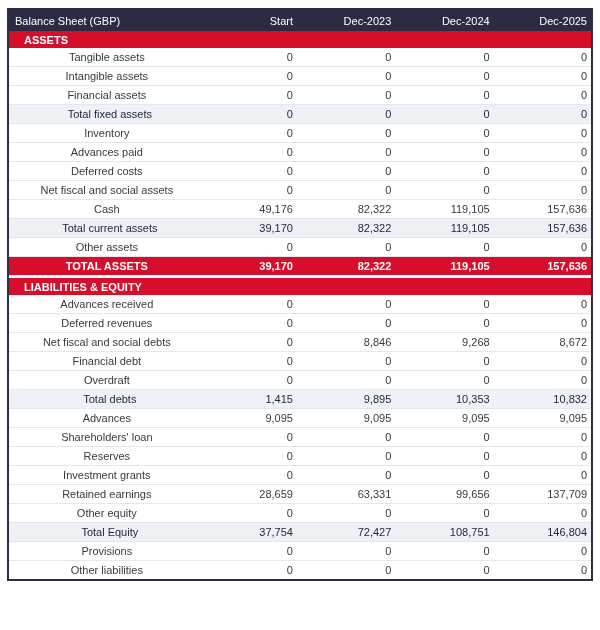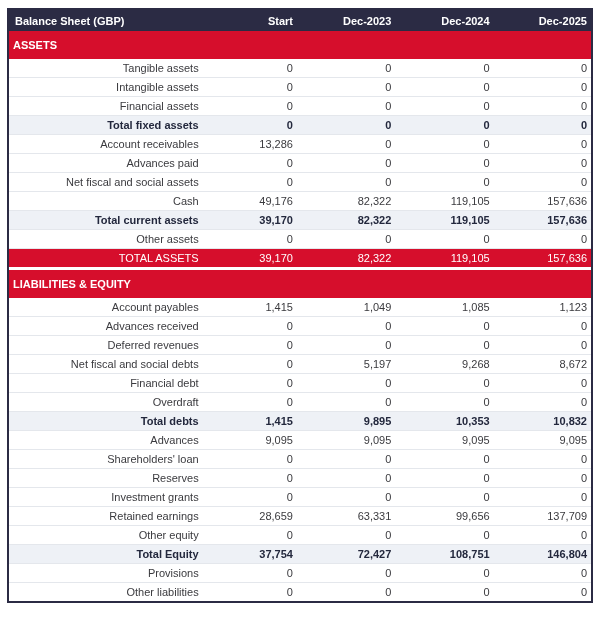--- a/index.html
+++ b/index.html
@@ -19,72 +19,72 @@
     table-layout: fixed;
     border: 2px solid var(--header-bg, #2b2b44);
     font-size: 11px;
   }
   col.label-col   { width: 190px; }
   col.value-col   { width: 98px; }
 
   thead th {
     background: var(--header-bg, #2b2b44);
     color: var(--header-text, #ffffff);
-    font-weight: bold;
+    font-weight: normal;
     height: 21px;
     text-align: right;
     padding: 0 4px 0 0;
     font-size: 11px;
   }
   thead th.title-cell {
     text-align: left;
     padding: 0 0 0 6px;
   }
 
   td { height: 18px; padding: 0; vertical-align: middle; }
 
   .label-cell {
-    text-align: right;
+    text-align: center;
     padding-left: 6px;
     color: var(--body-text, #3a3a3e);
     overflow: hidden;
     white-space: nowrap;
     margin-top: 11px;
   }
   .value-cell {
     text-align: right;
     padding-right: 4px;
     color: var(--body-text, #3a3a3e);
   }
 
   tr.row-data td {
     background: #ffffff;
     border-bottom: 1px solid var(--row-divider, #e4e7ec);
   }
   tr.row-subtotal td {
     background: var(--subtotal-bg, #eef1f6);
     border-bottom: 1px solid var(--row-divider, #e4e7ec);
-    font-weight: bold;
+    font-weight: normal;
     padding-left: 12px;
   }
   tr.row-subtotal td.label-cell,
   tr.row-subtotal td.value-cell {
     color: var(--subtotal-text, #23283d);
   }
   tr.row-section td {
     background: var(--accent-red, #d60e2c);
     color: #ffffff;
     font-weight: bold;
-    height: 28px;
+    height: 17px;
     text-align: left;
-    padding-left: 4px;
+    padding-left: 15px;
   }
   tr.row-total td {
     background: var(--accent-red, #d60e2c);
-    font-weight: normal;
+    font-weight: bold;
   }
   tr.row-total td.label-cell,
   tr.row-total td.value-cell {
     color: #ffffff;
   }
   tr.row-spacer td {
     height: 3px;
     background: #ffffff;
     padding: 0;
     line-height: 0;
@@ -137,28 +137,35 @@
           <td class="value-cell">0</td>
         </tr>
         <tr class="row-subtotal">
           <td class="label-cell">Total fixed assets</td>
           <td class="value-cell">0</td>
           <td class="value-cell">0</td>
           <td class="value-cell">0</td>
           <td class="value-cell">0</td>
         </tr>
         <tr class="row-data">
-          <td class="label-cell">Account receivables</td>
-          <td class="value-cell">13,286</td>
+          <td class="label-cell">Inventory</td>
+          <td class="value-cell">0</td>
           <td class="value-cell">0</td>
           <td class="value-cell">0</td>
           <td class="value-cell">0</td>
         </tr>
         <tr class="row-data">
           <td class="label-cell">Advances paid</td>
+          <td class="value-cell">0</td>
+          <td class="value-cell">0</td>
+          <td class="value-cell">0</td>
+          <td class="value-cell">0</td>
+        </tr>
+        <tr class="row-data">
+          <td class="label-cell">Deferred costs</td>
           <td class="value-cell">0</td>
           <td class="value-cell">0</td>
           <td class="value-cell">0</td>
           <td class="value-cell">0</td>
         </tr>
         <tr class="row-data">
           <td class="label-cell">Net fiscal and social assets</td>
           <td class="value-cell">0</td>
           <td class="value-cell">0</td>
           <td class="value-cell">0</td>
@@ -192,44 +199,37 @@
           <td class="value-cell">119,105</td>
           <td class="value-cell">157,636</td>
         </tr>
         <tr class="row-spacer">
           <td colspan="5"></td>
         </tr>
         <tr class="row-section">
           <td colspan="5">LIABILITIES &amp; EQUITY</td>
         </tr>
         <tr class="row-data">
-          <td class="label-cell">Account payables</td>
-          <td class="value-cell">1,415</td>
-          <td class="value-cell">1,049</td>
-          <td class="value-cell">1,085</td>
-          <td class="value-cell">1,123</td>
-        </tr>
-        <tr class="row-data">
           <td class="label-cell">Advances received</td>
           <td class="value-cell">0</td>
           <td class="value-cell">0</td>
           <td class="value-cell">0</td>
           <td class="value-cell">0</td>
         </tr>
         <tr class="row-data">
           <td class="label-cell">Deferred revenues</td>
           <td class="value-cell">0</td>
           <td class="value-cell">0</td>
           <td class="value-cell">0</td>
           <td class="value-cell">0</td>
         </tr>
         <tr class="row-data">
           <td class="label-cell">Net fiscal and social debts</td>
           <td class="value-cell">0</td>
-          <td class="value-cell">5,197</td>
+          <td class="value-cell">8,846</td>
           <td class="value-cell">9,268</td>
           <td class="value-cell">8,672</td>
         </tr>
         <tr class="row-data">
           <td class="label-cell">Financial debt</td>
           <td class="value-cell">0</td>
           <td class="value-cell">0</td>
           <td class="value-cell">0</td>
           <td class="value-cell">0</td>
         </tr>

